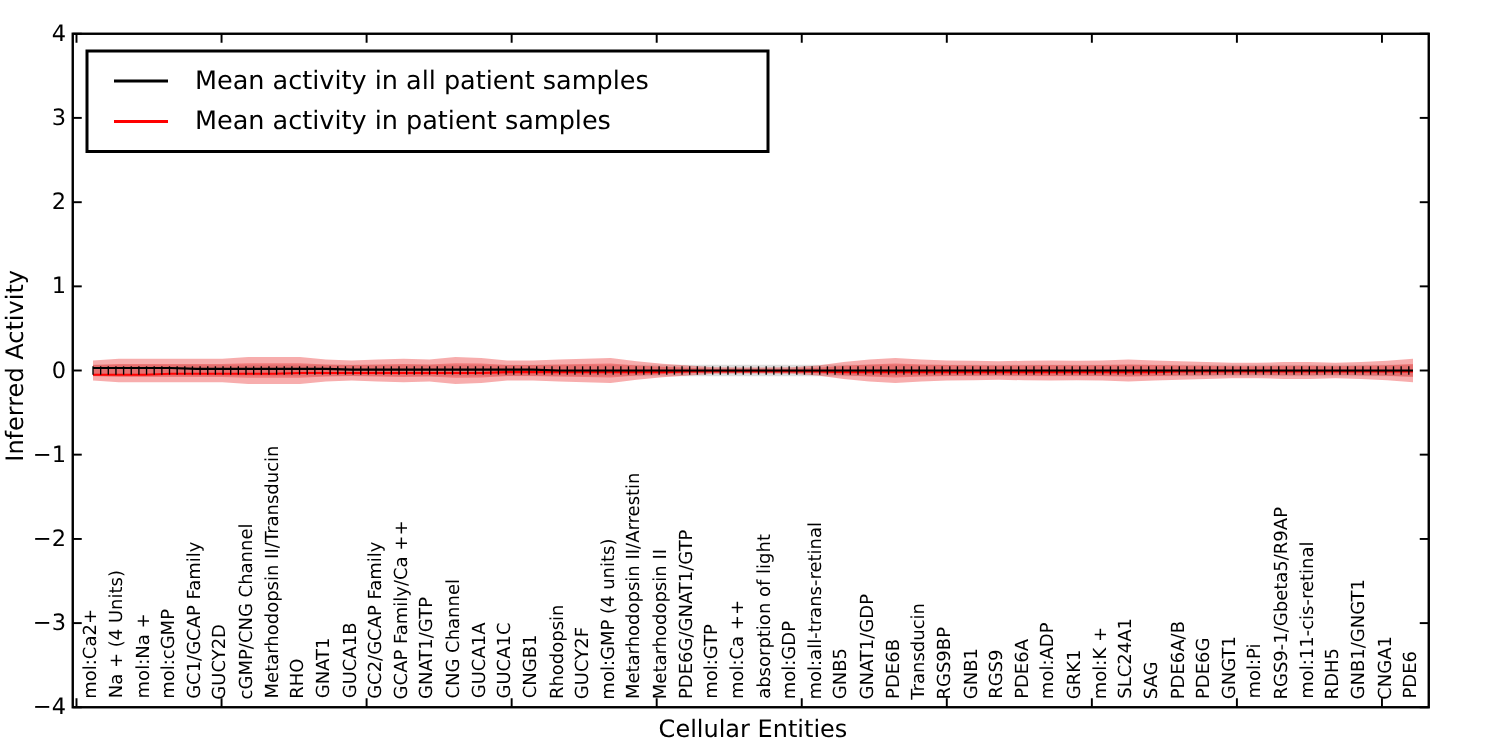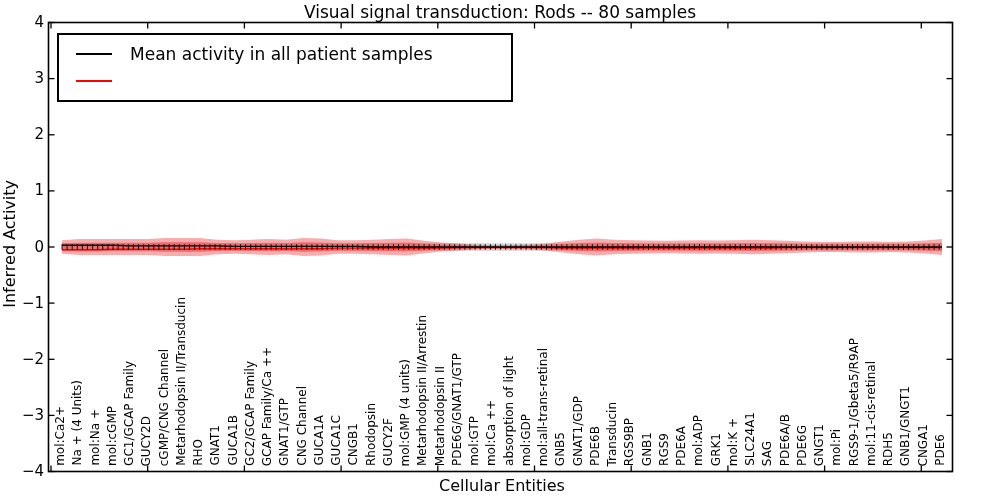--- a/index.html
+++ b/index.html
@@ -20,21 +20,20 @@
           border:2px solid #000;background:#fff;padding:5px 0 6px 0;}
   .lrow{display:flex;align-items:center;height:27px;}
   .lline{display:inline-block;width:36px;height:0;border-top:2px solid #000;
          margin-left:17px;flex:0 0 auto;}
   .ltext{font-size:17px;margin-left:18px;white-space:nowrap;}
 </style>
 </head>
 <body>
 
 <div class="fig">
-  <div class="title">Visual signal transduction: Rods -- 80 samples</div>
   <div class="ylab">Inferred Activity</div>
   <div class="xlab">Cellular Entities</div>
 
   <svg id="plot" width="1000" height="500" viewBox="0 0 1000 500">
       <polygon points="62,243.1 79.255,243.1 96.50999999999999,243.1 113.765,243.1 131.01999999999998,243.1 148.27499999999998,243.1 165.53,243.1 182.785,243.1 200.04,243.1 217.295,243.1 234.54999999999998,243.1 251.80499999999998,243.1 269.06,243.1 286.315,243.1 303.57,243.1 320.825,243.1 338.08,243.1 355.335,243.1 372.59,243.1 389.84499999999997,243.1 407.09999999999997,243.1 424.35499999999996,243.1 441.60999999999996,243.1 458.86499999999995,243.1 476.12,243.1 493.375,243.1 510.63,243.1 527.885,243.1 545.14,243.1 562.395,243.1 579.65,243.1 596.905,243.1 614.16,243.1 631.415,243.1 648.67,243.1 665.925,243.1 683.18,243.1 700.435,243.1 717.6899999999999,243.1 734.9449999999999,243.1 752.1999999999999,243.1 769.4549999999999,243.1 786.7099999999999,243.1 803.9649999999999,243.1 821.2199999999999,243.1 838.4749999999999,243.1 855.7299999999999,243.1 872.9849999999999,243.1 890.24,243.1 907.495,243.1 924.75,243.1 942.005,243.1 942.005,250.9 924.75,250.9 907.495,250.9 890.24,250.9 872.9849999999999,250.9 855.7299999999999,250.9 838.4749999999999,250.9 821.2199999999999,250.9 803.9649999999999,250.9 786.7099999999999,250.9 769.4549999999999,250.9 752.1999999999999,250.9 734.9449999999999,250.9 717.6899999999999,250.9 700.435,250.9 683.18,250.9 665.925,250.9 648.67,250.9 631.415,250.9 614.16,250.9 596.905,250.9 579.65,250.9 562.395,250.9 545.14,250.9 527.885,250.9 510.63,250.9 493.375,250.9 476.12,250.9 458.86499999999995,250.9 441.60999999999996,250.9 424.35499999999996,250.9 407.09999999999997,250.9 389.84499999999997,250.9 372.59,250.9 355.335,250.9 338.08,250.9 320.825,250.9 303.57,250.9 286.315,250.9 269.06,250.9 251.80499999999998,250.9 234.54999999999998,250.9 217.295,250.9 200.04,250.9 182.785,250.9 165.53,250.9 148.27499999999998,250.9 131.01999999999998,250.9 113.765,250.9 96.50999999999999,250.9 79.255,250.9 62,250.9 " fill="#dcdcdc"></polygon>
       <polygon points="62.0,240.3 79.3,239.1 96.5,239.1 113.8,239.1 131.0,239.1 148.3,239.1 165.5,238.0 182.8,238.0 200.0,238.0 217.3,239.7 234.5,240.3 251.8,239.7 269.1,239.1 286.3,239.7 303.6,238.0 320.8,238.6 338.1,240.3 355.3,240.3 372.6,239.7 389.8,239.1 407.1,238.6 424.4,240.8 441.6,242.5 458.9,243.6 476.1,244.8 493.4,245.0 510.6,245.0 527.9,244.8 545.1,243.6 562.4,241.4 579.6,239.7 596.9,238.6 614.2,239.7 631.4,240.3 648.7,240.5 665.9,240.8 683.2,240.5 700.4,240.3 717.7,240.5 734.9,240.3 752.2,239.7 769.5,240.3 786.7,240.8 804.0,241.4 821.2,241.9 838.5,241.9 855.7,241.4 873.0,241.4 890.2,241.9 907.5,241.4 924.8,240.5 942.0,239.1 942.0,254.9 924.8,253.5 907.5,252.6 890.2,252.1 873.0,252.6 855.7,252.6 838.5,252.1 821.2,252.1 804.0,252.6 786.7,253.2 769.5,253.7 752.2,254.3 734.9,253.7 717.7,253.5 700.4,253.7 683.2,253.5 665.9,253.2 648.7,253.5 631.4,253.7 614.2,254.3 596.9,255.4 579.6,254.3 562.4,252.6 545.1,250.4 527.9,249.2 510.6,249.0 493.4,249.0 476.1,249.2 458.9,250.4 441.6,251.5 424.4,253.2 407.1,255.4 389.8,254.9 372.6,254.3 355.3,253.7 338.1,253.7 320.8,255.4 303.6,256.0 286.3,254.3 269.1,254.9 251.8,254.3 234.5,253.7 217.3,254.3 200.0,256.0 182.8,256.0 165.5,256.0 148.3,254.9 131.0,254.9 113.8,254.9 96.5,254.9 79.3,254.9 62.0,253.7 " fill="rgba(235,50,50,0.40)"></polygon>
       <polygon points="62.0,243.3 79.3,242.7 96.5,242.7 113.8,242.7 131.0,242.7 148.3,242.7 165.5,242.1 182.8,242.1 200.0,242.1 217.3,243.0 234.5,243.3 251.8,243.0 269.1,242.7 286.3,243.0 303.6,242.1 320.8,242.4 338.1,243.3 355.3,243.3 372.6,243.0 389.8,242.7 407.1,242.4 424.4,243.6 441.6,244.5 458.9,245.1 476.1,245.8 493.4,245.9 510.6,245.9 527.9,245.8 545.1,245.1 562.4,243.9 579.6,243.0 596.9,242.4 614.2,243.0 631.4,243.3 648.7,243.5 665.9,243.6 683.2,243.5 700.4,243.3 717.7,243.5 734.9,243.3 752.2,243.0 769.5,243.3 786.7,243.6 804.0,243.9 821.2,244.2 838.5,244.2 855.7,243.9 873.0,243.9 890.2,244.2 907.5,243.9 924.8,243.5 942.0,242.7 942.0,251.3 924.8,250.5 907.5,250.1 890.2,249.8 873.0,250.1 855.7,250.1 838.5,249.8 821.2,249.8 804.0,250.1 786.7,250.4 769.5,250.7 752.2,251.0 734.9,250.7 717.7,250.5 700.4,250.7 683.2,250.5 665.9,250.4 648.7,250.5 631.4,250.7 614.2,251.0 596.9,251.6 579.6,251.0 562.4,250.1 545.1,248.9 527.9,248.2 510.6,248.1 493.4,248.1 476.1,248.2 458.9,248.9 441.6,249.5 424.4,250.4 407.1,251.6 389.8,251.3 372.6,251.0 355.3,250.7 338.1,250.7 320.8,251.6 303.6,251.9 286.3,251.0 269.1,251.3 251.8,251.0 234.5,250.7 217.3,251.0 200.0,251.9 182.8,251.9 165.5,251.9 148.3,251.3 131.0,251.3 113.8,251.3 96.5,251.3 79.3,251.3 62.0,250.7 " fill="rgba(235,50,50,0.40)"></polygon>
       <polyline points="62.0,249.8 79.3,249.8 96.5,249.8 113.8,249.2 131.0,249.2 148.3,249.2 165.5,249.2 182.8,249.2 200.0,248.7 217.3,248.7 234.5,248.7 251.8,248.7 269.1,248.7 286.3,248.7 303.6,248.7 320.8,248.7 338.1,248.1 355.3,248.1 372.6,248.1 389.8,248.1 407.1,248.1 424.4,248.1 441.6,248.1 458.9,247.6 476.1,247.6 493.4,247.6 510.6,247.6 527.9,247.6 545.1,247.6 562.4,248.1 579.6,248.1 596.9,248.1 614.2,248.1 631.4,248.1 648.7,248.1 665.9,248.1 683.2,248.1 700.4,248.1 717.7,248.1 734.9,248.1 752.2,248.1 769.5,248.1 786.7,247.6 804.0,247.6 821.2,247.6 838.5,247.6 855.7,247.6 873.0,247.6 890.2,247.6 907.5,247.6 924.8,247.6 942.0,247.6 " fill="none" stroke="#ff0000" stroke-width="1.4"></polyline>
       <polyline points="62.0,245.3 79.3,245.3 96.5,245.3 113.8,245.3 131.0,245.9 148.3,245.9 165.5,245.9 182.8,245.9 200.0,245.9 217.3,245.9 234.5,246.4 251.8,246.4 269.1,246.4 286.3,246.4 303.6,246.4 320.8,246.4 338.1,246.4 355.3,246.4 372.6,247.0 389.8,247.0 407.1,247.0 424.4,247.0 441.6,247.0 458.9,247.0 476.1,247.0 493.4,247.0 510.6,247.0 527.9,247.0 545.1,247.0 562.4,247.0 579.6,247.0 596.9,247.0 614.2,247.0 631.4,247.0 648.7,247.0 665.9,247.0 683.2,247.0 700.4,247.0 717.7,247.0 734.9,247.0 752.2,247.0 769.5,247.0 786.7,247.0 804.0,247.0 821.2,247.0 838.5,247.0 855.7,247.0 873.0,247.0 890.2,247.0 907.5,247.0 924.8,247.0 942.0,247.0 " fill="none" stroke="#000000" stroke-width="1.4"></polyline>
       <line x1="62.0" y1="244.2" x2="62.0" y2="249.8" stroke="#000" stroke-width="0.9"></line>
@@ -317,15 +316,16 @@
       <span class="xticklabel" style="left: 934.005px;">PDE6</span>
     </div>
 
   <div class="legend">
     <div class="lrow">
       <span class="lline" style="border-top-color: rgb(0, 0, 0);"></span>
       <span class="ltext">Mean activity in all patient samples</span>
     </div>
     <div class="lrow">
       <span class="lline" style="border-top-color: rgb(255, 0, 0);"></span>
+      <span class="ltext">Mean activity in patient samples</span>
     </div>
   </div>
 </div>
 
 </body></html>

